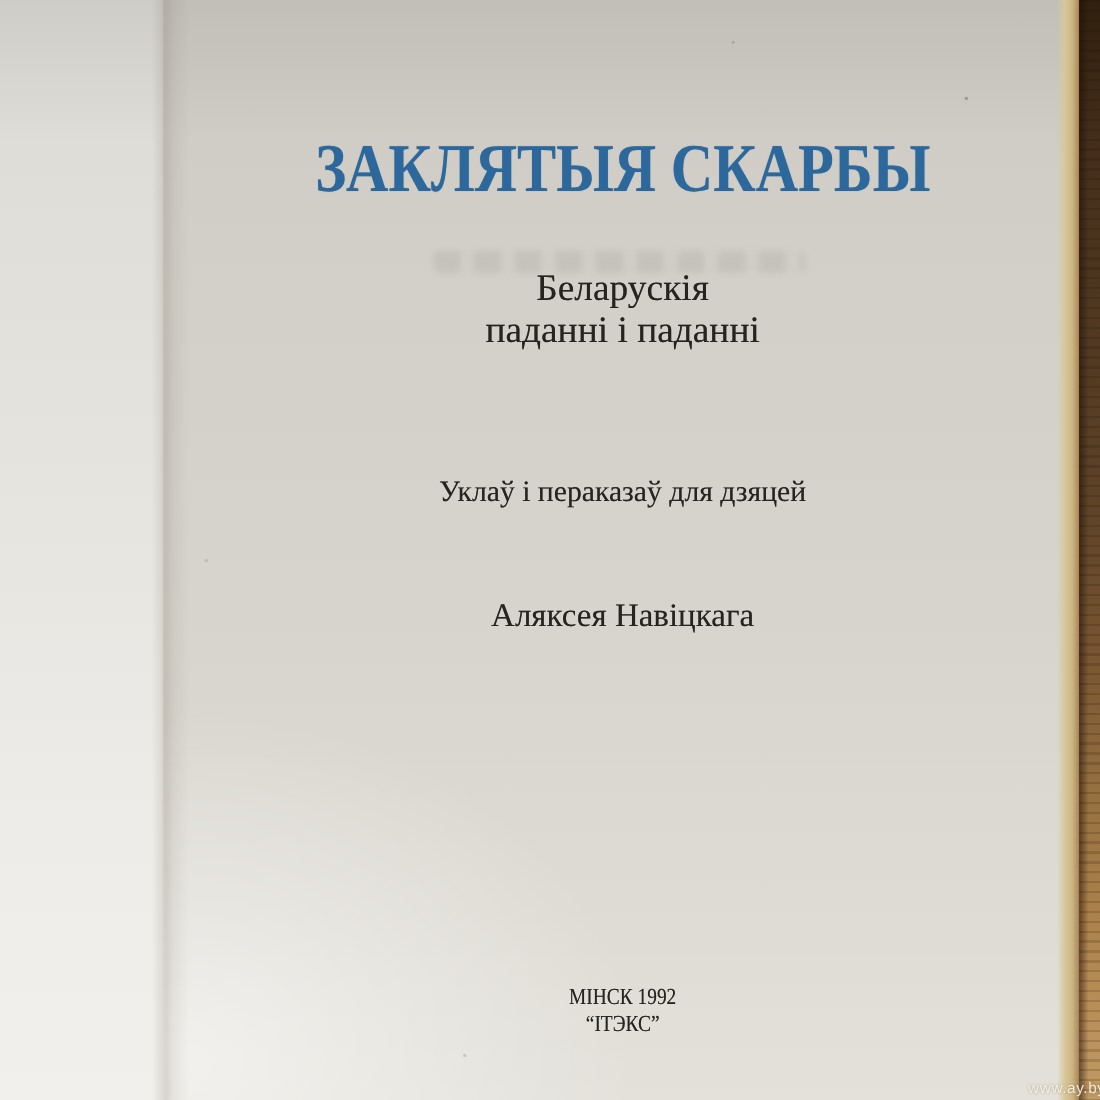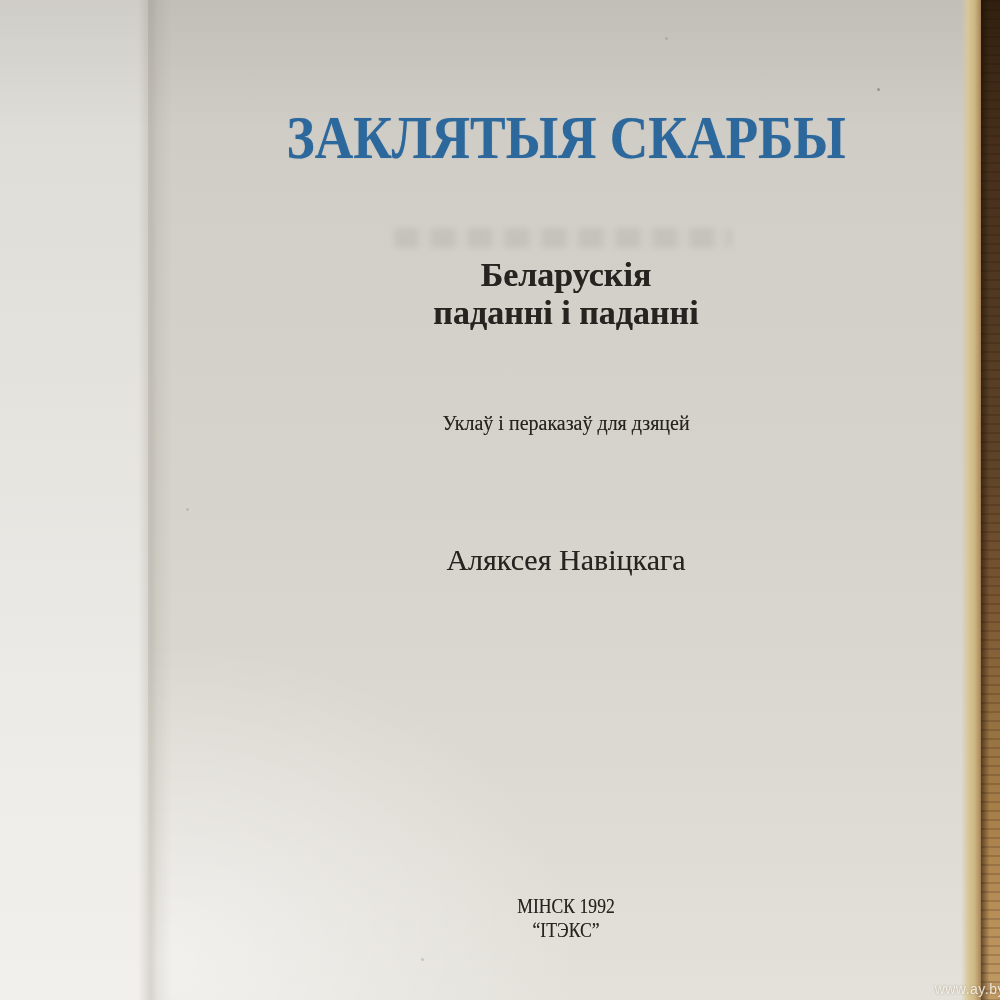--- a/index.html
+++ b/index.html
@@ -56,33 +56,33 @@
   }
 
   
   .speck { position: absolute; width: 3px; height: 3px; border-radius: 50%;
            background: rgba(96,90,78,0.45); }
 
   
   .tblock { position: absolute; left: 132px; width: 868px; text-align: center; color: #262420; }
   .tline  { display: block; }
 
-  .title-block { top: 105px; }
+  .title-block { top: 122px; }
   .title-block .tline {
     display: inline-block;
     font-size: 62px; font-weight: bold; line-height: 64px;
     color: #2d689c; letter-spacing: 0px;
     transform: scaleX(0.86); transform-origin: 50% 50%;
     text-shadow: 0 0 1px rgba(45,104,156,0.45);
   }
 
-  .subtitle-block { top: 256px; font-size: 34px; font-weight: bold; line-height: 38px;
+  .subtitle-block { top: 244px; font-size: 34px; font-weight: normal; line-height: 38px;
     text-shadow: 0 0 0.5px rgba(38,36,32,0.6); }
 
-  .compiler-block { top: 405px; font-size: 20px; line-height: 36px;
+  .compiler-block { top: 428px; font-size: 27px; line-height: 36px;
     text-shadow: 0 0 0.5px rgba(38,36,32,0.5); }
 
   .illustrator-block { top: 542px; font-size: 30px; line-height: 35px;
     text-shadow: 0 0 0.5px rgba(38,36,32,0.5); }
 
   .imprint-block { top: 894px; font-size: 21px; line-height: 24px; }
   .imprint-block .inner {
     display: inline-block; transform: scaleX(0.84); transform-origin: 50% 50%;
     text-shadow: 0 0 0.5px rgba(38,36,32,0.5);
   }

